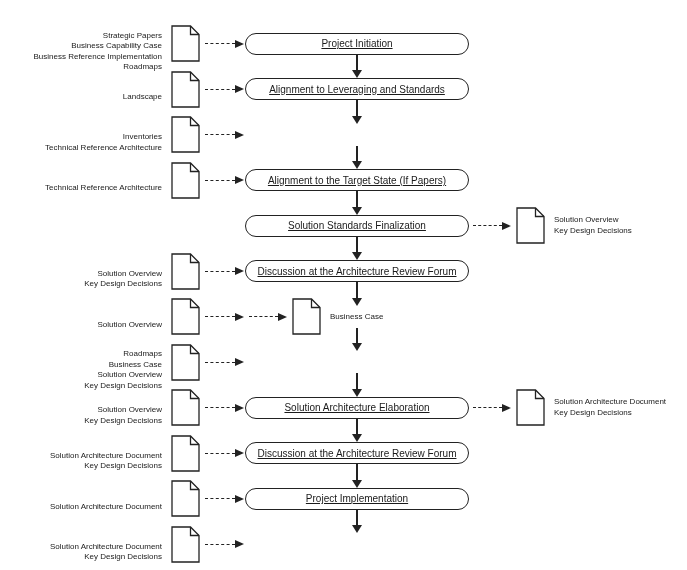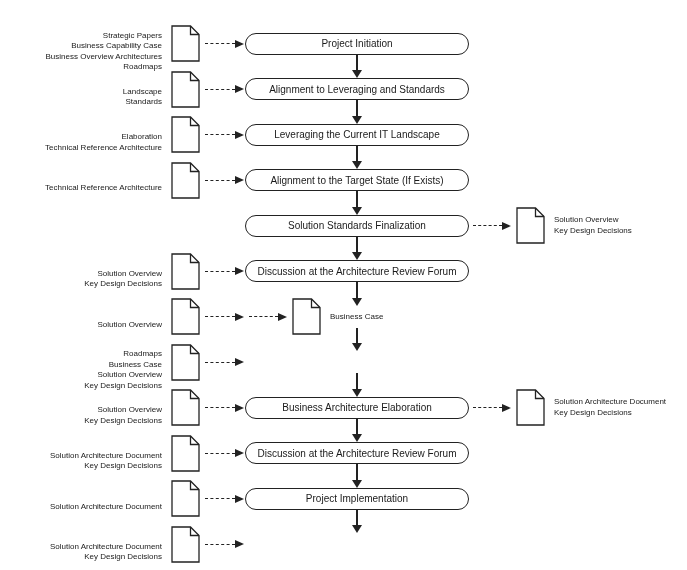--- a/index.html
+++ b/index.html
@@ -25,21 +25,21 @@
     width:168px;box-sizing:border-box;
     padding-right:6px;
     text-align:right;
     font-size:8px;line-height:10.5px;
     color:var(--text);
     white-space:nowrap;
     margin-top:16px;
   }
   .col-left-icon{width:35px;display:flex;justify-content:center;align-items:center;}
   .col-left-arrow{width:42px;box-sizing:border-box;padding:0 1px 0 2px;}
-  .col-step{width:224px;}
+  .col-step{width:224px;text-decoration:underline;}
   .step-box{
     width:224px;height:22px;box-sizing:border-box;
     border:1.2px solid var(--line);
     border-radius:11px;
     background:var(--bg);
     display:flex;align-items:center;justify-content:center;
     font-size:10px;
     white-space:nowrap;
   }
   .col-right-arrow{width:44px;box-sizing:border-box;padding:0 2px 0 4px;}
@@ -76,21 +76,21 @@
   .doc-icon{display:block;}
 </style>
 </head>
 <body>
 
 <div id="diagram">
   <div class="row">
     <div class="col-input-labels">
         <div>Strategic Papers</div>
         <div>Business Capability Case</div>
-        <div>Business Overview Architectures</div>
+        <div>Business Reference Implementation</div>
         <div>Roadmaps</div>
       </div>
     <div class="col-left-icon">
       <svg class="doc-icon" width="29" height="37" viewBox="0 0 29 37">
         <path d="M1 1 L19.5 1 L28 9.5 L28 36 L1 36 Z" fill="#ffffff" stroke="#222222" stroke-width="1.3" stroke-linejoin="miter"></path>
         <path d="M19.5 1 L19.5 9.5 L28 9.5" fill="none" stroke="#222222" stroke-width="1.3" stroke-linejoin="miter"></path>
       </svg>
     </div>
     <div class="col-left-arrow">
       <div class="dashed-arrow">
@@ -114,21 +114,20 @@
         <path d="M1 1 L19.5 1 L28 9.5 L28 36 L1 36 Z" fill="#ffffff" stroke="#222222" stroke-width="1.3" stroke-linejoin="miter"></path>
         <path d="M19.5 1 L19.5 9.5 L28 9.5" fill="none" stroke="#222222" stroke-width="1.3" stroke-linejoin="miter"></path>
       </svg>
     </div>
     <div class="col-output-labels"></div>
   </div>
 
   <div class="row">
     <div class="col-input-labels">
         <div>Landscape</div>
-        <div>Standards</div>
       </div>
     <div class="col-left-icon">
       <svg class="doc-icon" width="29" height="37" viewBox="0 0 29 37">
         <path d="M1 1 L19.5 1 L28 9.5 L28 36 L1 36 Z" fill="#ffffff" stroke="#222222" stroke-width="1.3" stroke-linejoin="miter"></path>
         <path d="M19.5 1 L19.5 9.5 L28 9.5" fill="none" stroke="#222222" stroke-width="1.3" stroke-linejoin="miter"></path>
       </svg>
     </div>
     <div class="col-left-arrow">
       <div class="dashed-arrow">
         <div class="dash-line"></div>
@@ -150,40 +149,35 @@
       <svg class="doc-icon" width="29" height="37" viewBox="0 0 29 37">
         <path d="M1 1 L19.5 1 L28 9.5 L28 36 L1 36 Z" fill="#ffffff" stroke="#222222" stroke-width="1.3" stroke-linejoin="miter"></path>
         <path d="M19.5 1 L19.5 9.5 L28 9.5" fill="none" stroke="#222222" stroke-width="1.3" stroke-linejoin="miter"></path>
       </svg>
     </div>
     <div class="col-output-labels"></div>
   </div>
 
   <div class="row">
     <div class="col-input-labels">
-        <div>Elaboration</div>
+        <div>Inventories</div>
         <div>Technical Reference Architecture</div>
       </div>
     <div class="col-left-icon">
       <svg class="doc-icon" width="29" height="37" viewBox="0 0 29 37">
         <path d="M1 1 L19.5 1 L28 9.5 L28 36 L1 36 Z" fill="#ffffff" stroke="#222222" stroke-width="1.3" stroke-linejoin="miter"></path>
         <path d="M19.5 1 L19.5 9.5 L28 9.5" fill="none" stroke="#222222" stroke-width="1.3" stroke-linejoin="miter"></path>
       </svg>
     </div>
     <div class="col-left-arrow">
       <div class="dashed-arrow">
         <div class="dash-line"></div>
         <div class="arrow-head-right"></div>
       </div>
     </div>
-    <div class="col-step">
-      <div class="step-box">
-        <span>Leveraging the Current IT Landscape</span>
-      </div>
-    </div>
     <div class="col-right-arrow hidden-slot">
       <div class="dashed-arrow">
         <div class="dash-line"></div>
         <div class="arrow-head-right"></div>
       </div>
     </div>
     <div class="col-right-icon hidden-slot">
       <svg class="doc-icon" width="29" height="37" viewBox="0 0 29 37">
         <path d="M1 1 L19.5 1 L28 9.5 L28 36 L1 36 Z" fill="#ffffff" stroke="#222222" stroke-width="1.3" stroke-linejoin="miter"></path>
         <path d="M19.5 1 L19.5 9.5 L28 9.5" fill="none" stroke="#222222" stroke-width="1.3" stroke-linejoin="miter"></path>
@@ -203,21 +197,21 @@
       </svg>
     </div>
     <div class="col-left-arrow">
       <div class="dashed-arrow">
         <div class="dash-line"></div>
         <div class="arrow-head-right"></div>
       </div>
     </div>
     <div class="col-step">
       <div class="step-box">
-        <span>Alignment to the Target State (If Exists)</span>
+        <span>Alignment to the Target State (If Papers)</span>
       </div>
     </div>
     <div class="col-right-arrow hidden-slot">
       <div class="dashed-arrow">
         <div class="dash-line"></div>
         <div class="arrow-head-right"></div>
       </div>
     </div>
     <div class="col-right-icon hidden-slot">
       <svg class="doc-icon" width="29" height="37" viewBox="0 0 29 37">
@@ -381,21 +375,21 @@
       </svg>
     </div>
     <div class="col-left-arrow">
       <div class="dashed-arrow">
         <div class="dash-line"></div>
         <div class="arrow-head-right"></div>
       </div>
     </div>
     <div class="col-step">
       <div class="step-box">
-        <span>Business Architecture Elaboration</span>
+        <span>Solution Architecture Elaboration</span>
       </div>
     </div>
     <div class="col-right-arrow">
       <div class="dashed-arrow">
         <div class="dash-line"></div>
         <div class="arrow-head-right"></div>
       </div>
     </div>
     <div class="col-right-icon">
       <svg class="doc-icon" width="29" height="37" viewBox="0 0 29 37">

